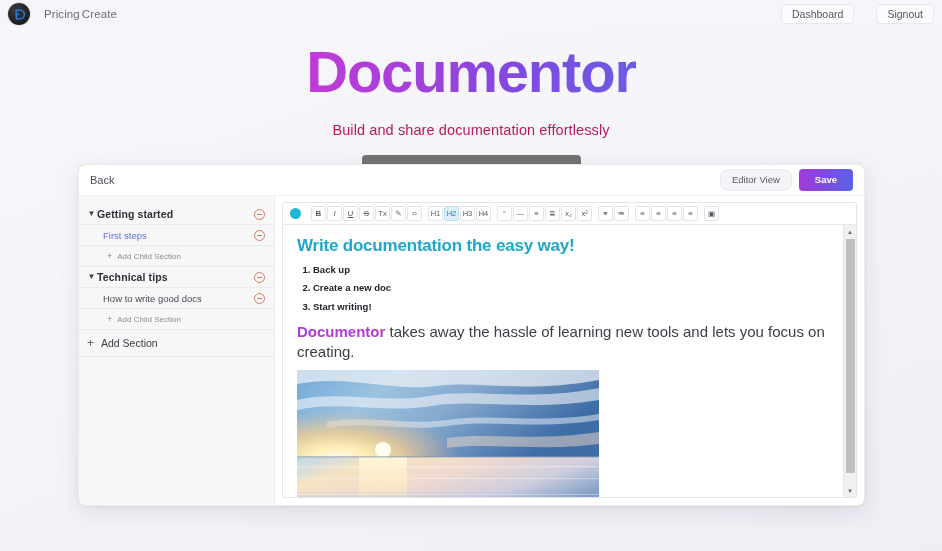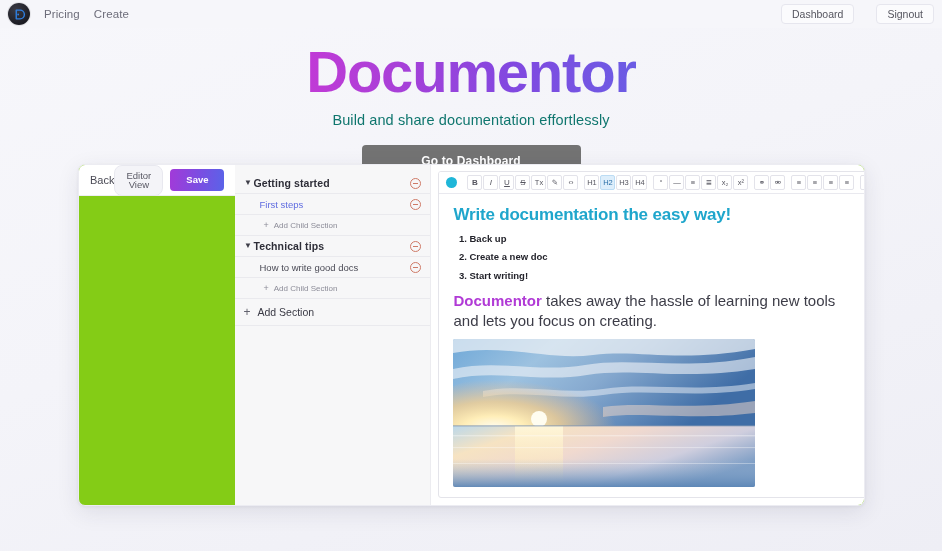--- a/index.html
+++ b/index.html
@@ -22,21 +22,21 @@
     z-index: 20;
   }
   .logo {
     width: 22px; height: 22px; border-radius: 50%;
     background: radial-gradient(circle at 35% 30%, #3a3a44 0%, #1d1d24 70%, #14141a 100%);
     display: flex; align-items: center; justify-content: center;
     flex: 0 0 auto;
     box-shadow: 0 0 0 1px rgba(0,0,0,.08);
   }
   .logo svg { display: block; }
-  .nav-links { display: flex; align-items: center; gap: 14px; margin-left: 14px; }
+  .nav-links { display: flex; align-items: center; gap: 2px; margin-left: 14px; }
   .nav-link {
     font-size: 11.5px; color: #6d6d7a; cursor: pointer; letter-spacing: .1px;
   }
   .nav-right { margin-left: auto; display: flex; align-items: flex-start; gap: 22px; }
   .nav-btn {
     font-size: 10.5px; color: #55555f;
     background: #fbfbfd; border: 1px solid #e6e6ee;
     border-radius: 4px; padding: 4px 10px; cursor: pointer;
     line-height: 1; white-space: nowrap;
   }
@@ -45,41 +45,41 @@
   .hero { text-align: center; padding-top: 14px; }
   .hero-title {
     font-size: 58px; font-weight: bold; line-height: 1.05;
     letter-spacing: -1.2px;
     background: linear-gradient(90deg, #c13ad6 0%, #a840d8 28%, #8248e0 62%, #6b5ce4 100%);
     -webkit-background-clip: text; background-clip: text;
     -webkit-text-fill-color: transparent; color: transparent;
     display: inline-block;
   }
   .hero-sub {
-    font-size: 14.5px; color: #0f766e; margin-top: 9px; letter-spacing: .1px;
+    font-size: 14.5px; color: #be185d; margin-top: 19px; letter-spacing: .1px;
   }
   .hero-cta {
     display: inline-block; margin-top: 17px;
     background: #737373; color: #fff;
     font-size: 12px; font-weight: bold;
     padding: 9px 0; width: 219px; border-radius: 4px;
     border: none; cursor: pointer; letter-spacing: .15px;
   }
 
   
   .app-card {
     position: absolute;
     left: 78px; top: 164px;
     width: 787px; height: 342px;
-    background: #84cc16;
+    background: #fde047;
     border: 1px solid #ececf2;
     border-radius: 7px;
     box-shadow: 0 6px 22px rgba(40,40,70,.10), 0 1px 3px rgba(40,40,70,.06);
     overflow: hidden;
-    display: flex; flex-direction: row;
+    display: flex; flex-direction: column;
   }
   .app-topbar {
     height: 31px; flex: 0 0 31px;
     display: flex; align-items: center;
     padding: 0 11px;
     border-bottom: 1px solid #eeeef3;
     background: #fff;
   }
   .back-link { font-size: 11px; color: #4a4a55; cursor: pointer; }
   .topbar-right { margin-left: auto; display: flex; align-items: center; gap: 7px; }

